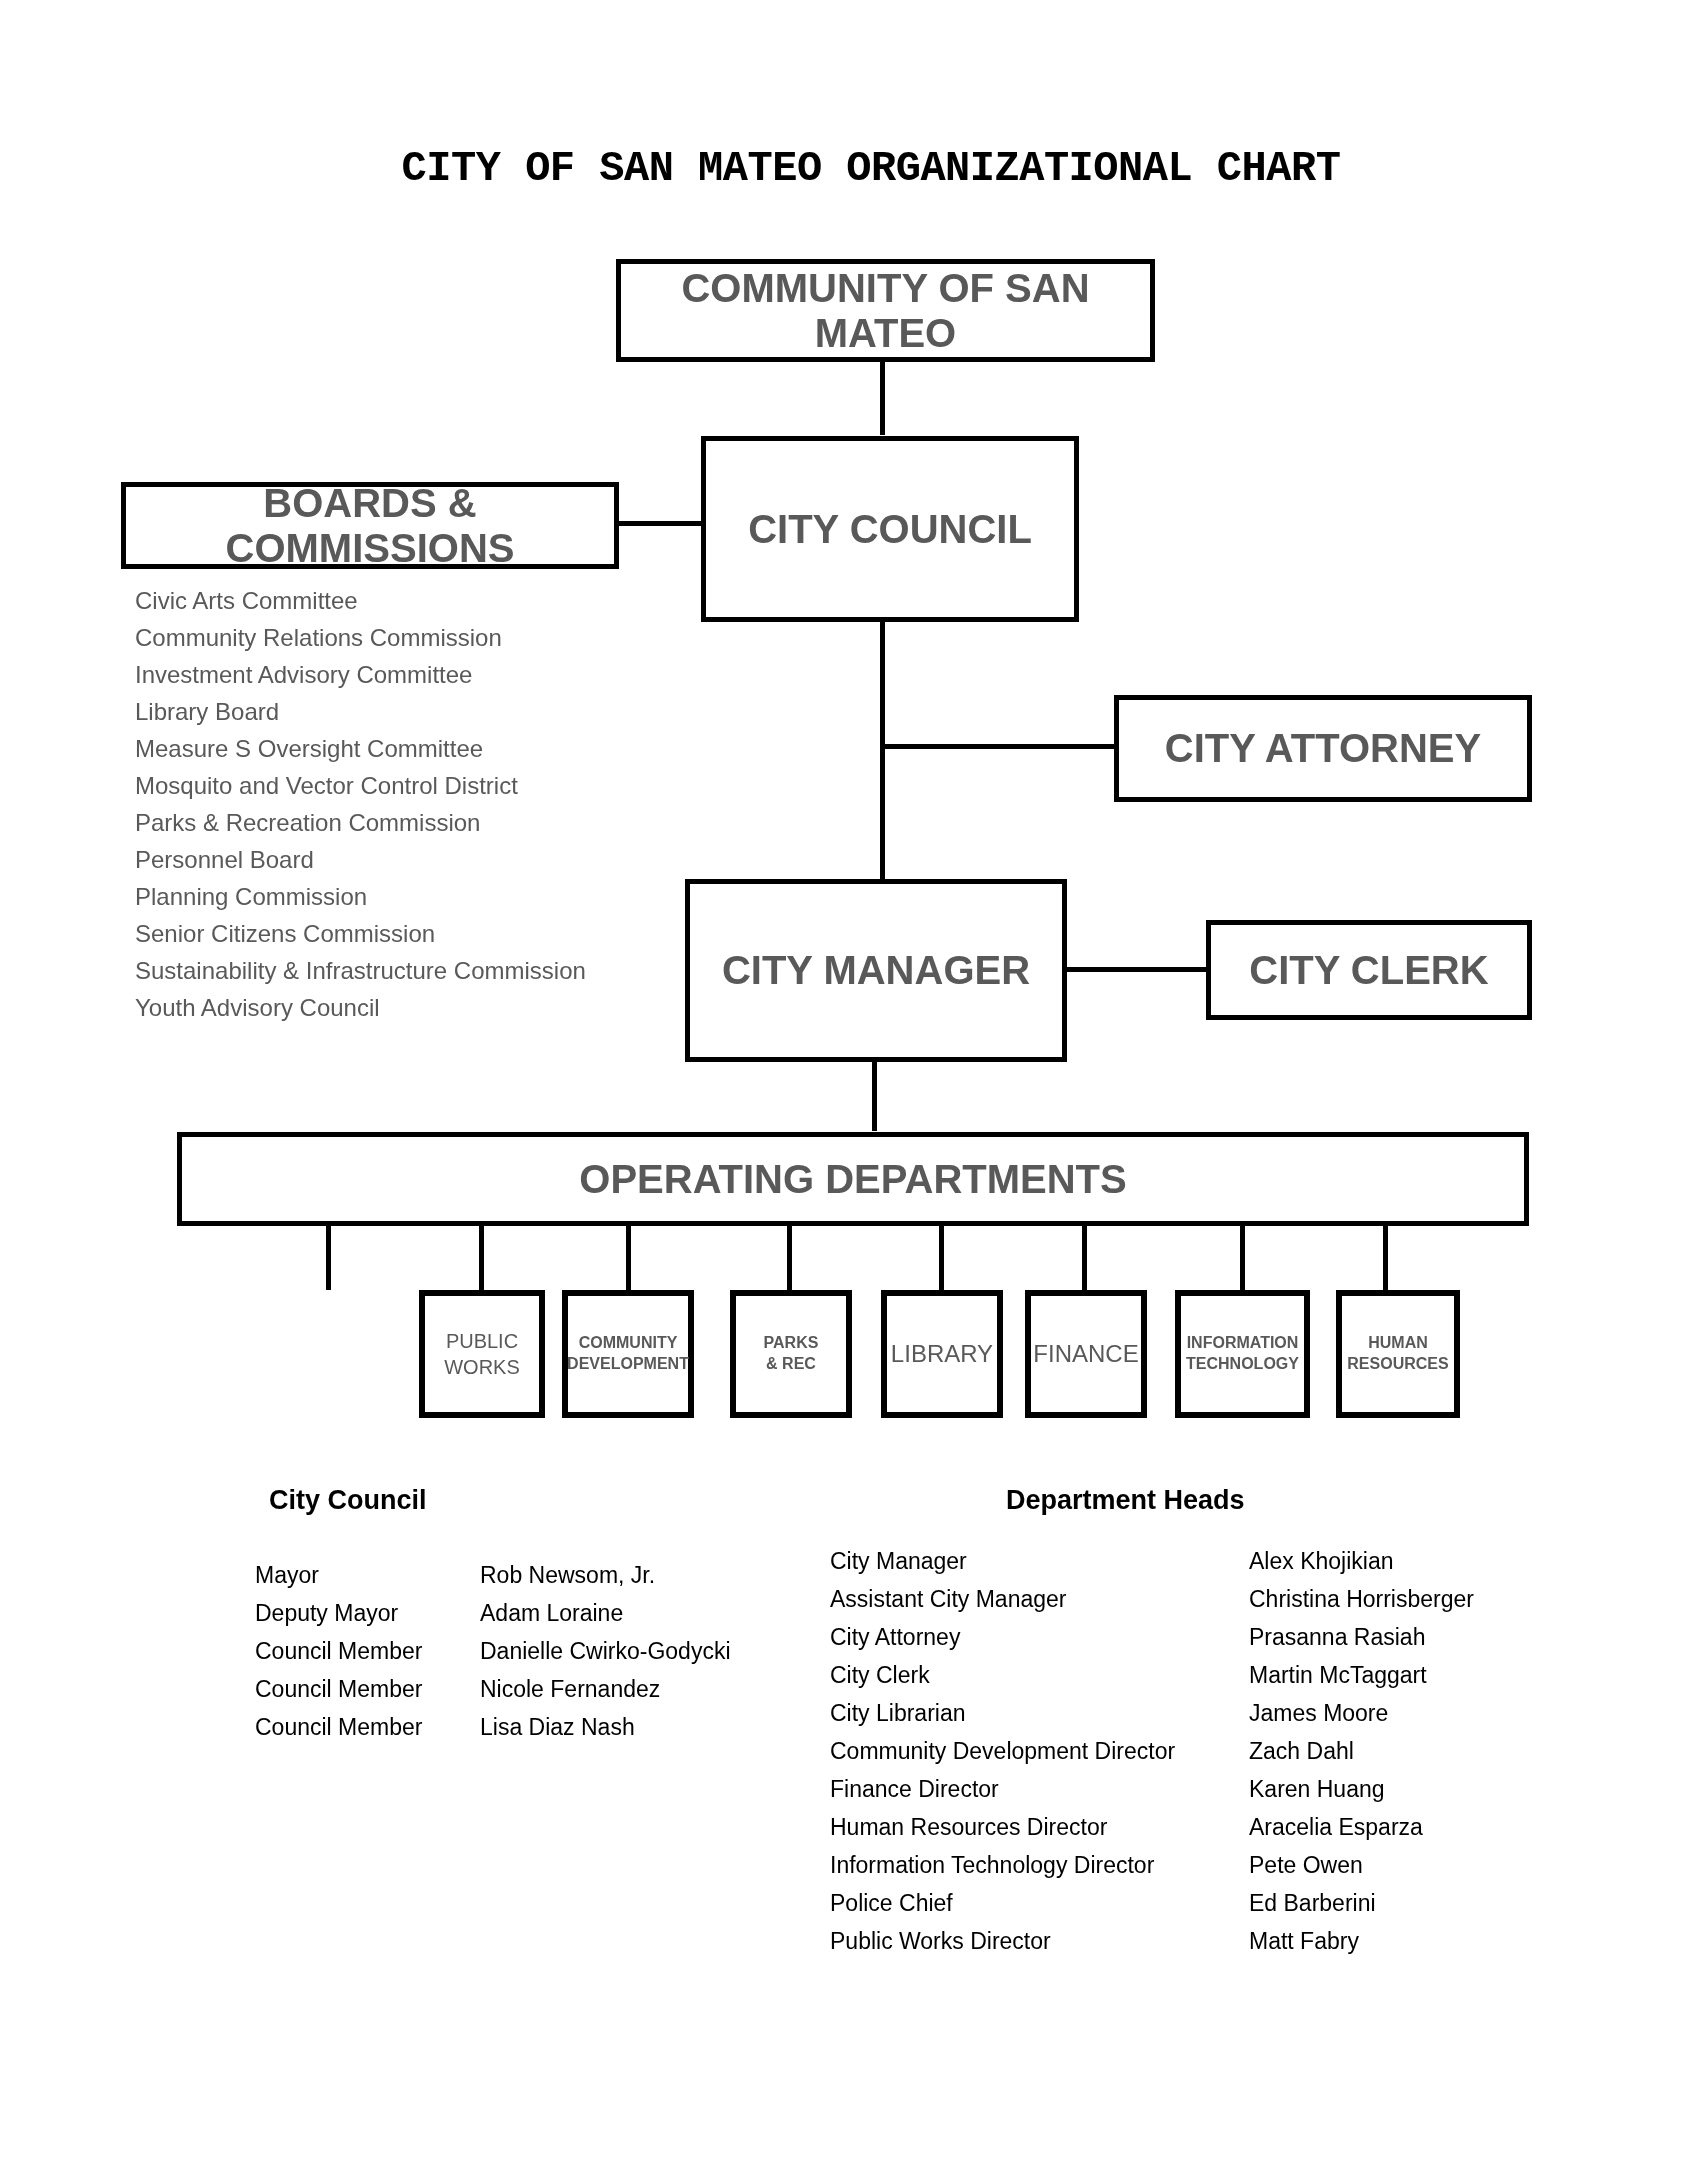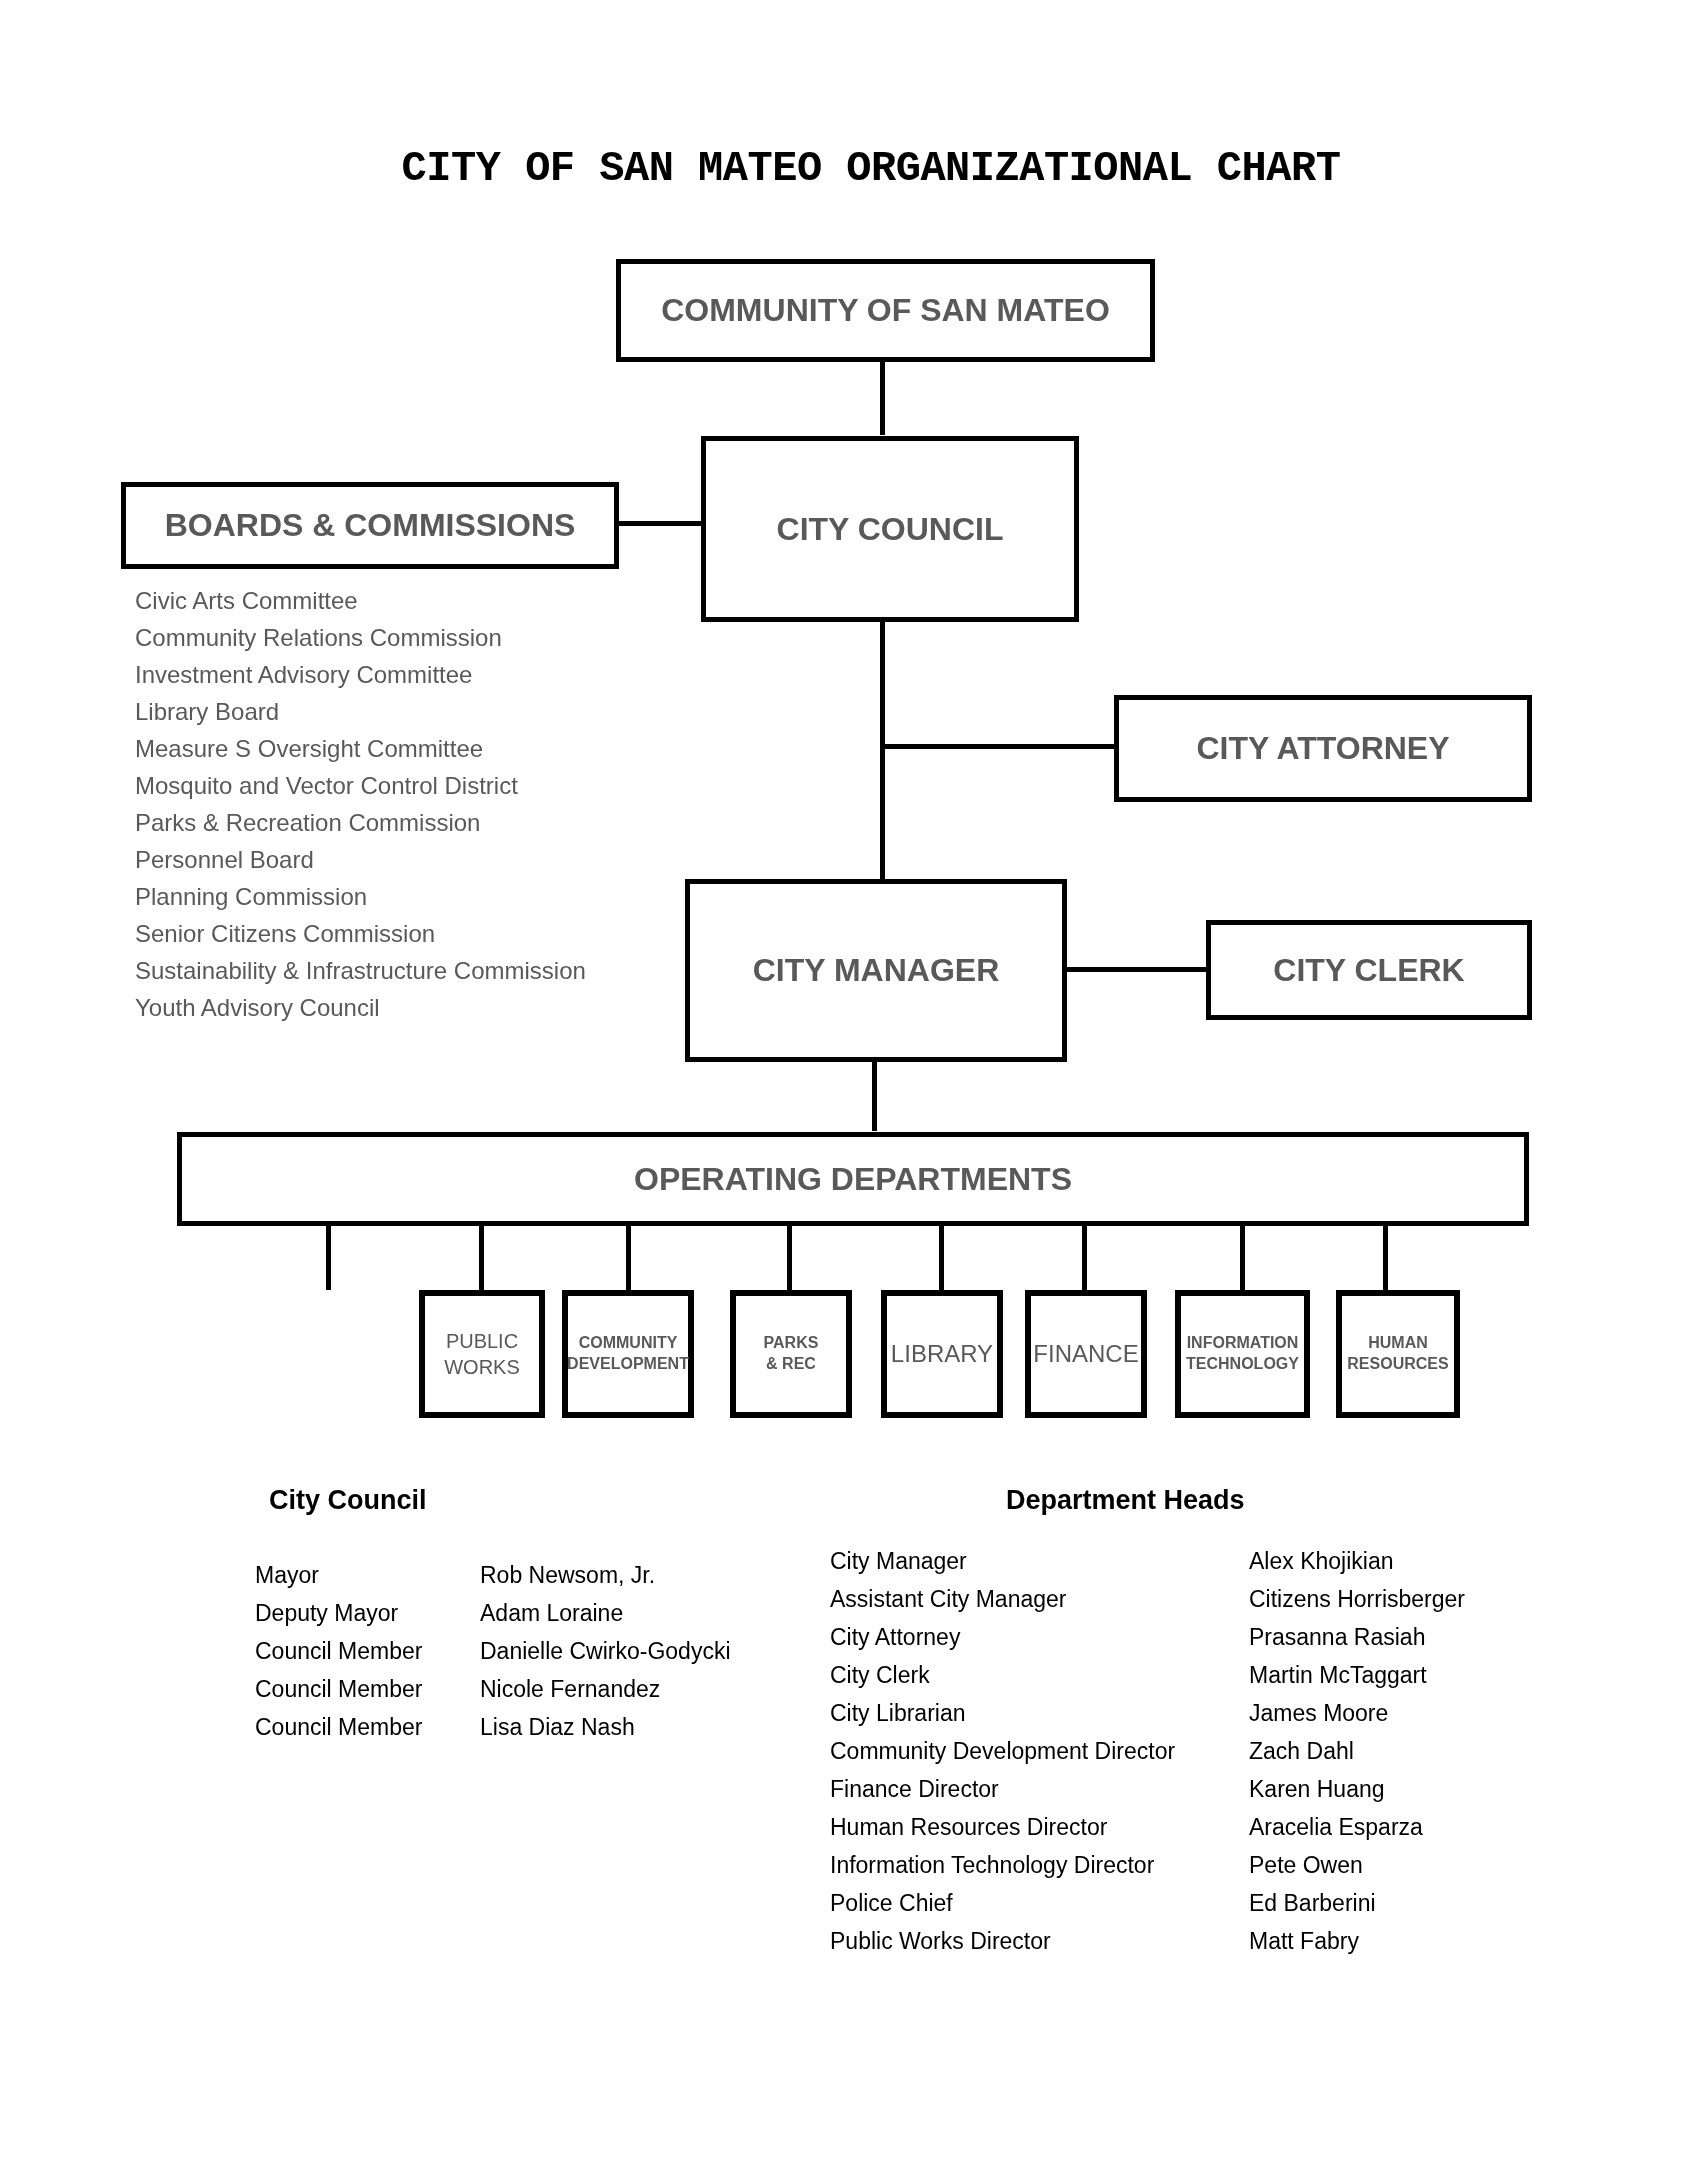--- a/index.html
+++ b/index.html
@@ -31,21 +31,21 @@
     position: absolute;
     box-sizing: border-box;
     border: 5px solid #000000;
     background: #ffffff;
     display: flex;
     align-items: center;
     justify-content: center;
     text-align: center;
     color: #595959;
     font-weight: bold;
-    font-size: 32px;
+    font-size: 40px;
   }
   .dept {
     border-width: 6px;
     flex-direction: column;
     line-height: 1.3;
     padding: 4px;
   }
   .dept span { display: block; }
   .f-lg { font-size: 24px; font-weight: normal; }
   .f-md { font-size: 20px; font-weight: normal; }
@@ -203,21 +203,21 @@
   </div>
 
   <div class="section-head" style="left:1006px; top:1485px;">Department Heads</div>
   <div class="roster" style="left:830px; top:1542px;">
     <div class="roster-row dh-row">
       <span class="r-title">City Manager</span>
       <span class="r-name">Alex Khojikian</span>
     </div>
     <div class="roster-row dh-row">
       <span class="r-title">Assistant City Manager</span>
-      <span class="r-name">Citizens Horrisberger</span>
+      <span class="r-name">Christina Horrisberger</span>
     </div>
     <div class="roster-row dh-row">
       <span class="r-title">City Attorney</span>
       <span class="r-name">Prasanna Rasiah</span>
     </div>
     <div class="roster-row dh-row">
       <span class="r-title">City Clerk</span>
       <span class="r-name">Martin McTaggart</span>
     </div>
     <div class="roster-row dh-row">

